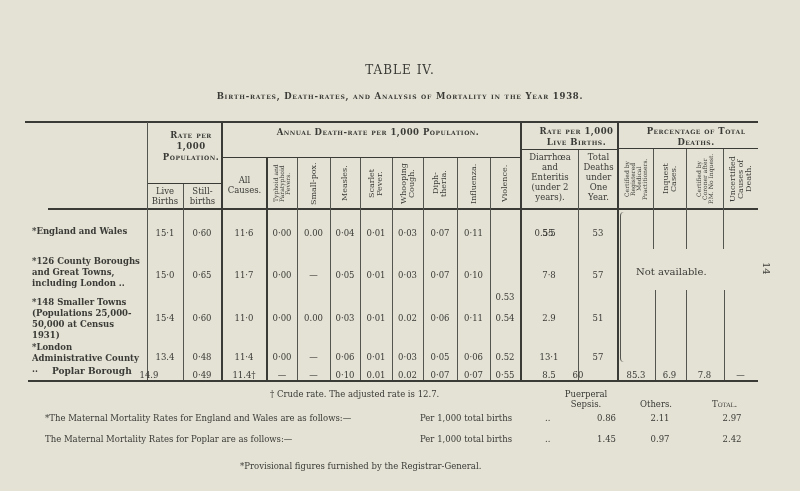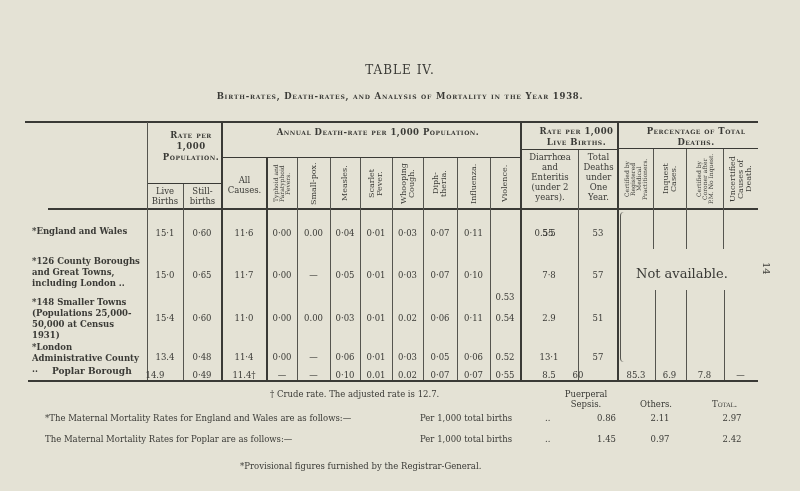--- a/index.html
+++ b/index.html
@@ -24,21 +24,21 @@
   .hdr-small { position:absolute; text-align:center; font-size:8.5px; line-height:10px; }
   .rot {
     position:absolute; writing-mode:vertical-rl; transform:rotate(180deg);
     text-align:center; font-size:8px; line-height:8px; display:flex; align-items:center; justify-content:center;
   }
   .rot.tiny { font-size:6px; line-height:6px; }
 
   .rowlabel { position:absolute; left:32px; width:112px; font-size:8.5px; line-height:11px; font-weight:bold; }
   .rowlabel.bold { font-size:9px; }
   .cell { position:absolute; text-align:center; font-size:8.5px; }
-  .na { position:absolute; left:636px; top:266px; font-size:13px; }
+  .na { position:absolute; left:636px; top:266px; font-size:10px; }
   .brace { position:absolute; left:620px; top:212px; width:6px; height:150px; border-left:1px solid #55554f; border-radius:4px 0 0 4px; }
 
   .foot { position:absolute; font-size:8.5px; }
   .fsc { font-variant:small-caps; }
 </style>
 </head>
 <body>
 
 <div class="abs title">TABLE IV.</div>
 <div class="abs subtitle">Birth-rates, Death-rates, and Analysis of Mortality in the Year 1938.</div>
@@ -148,21 +148,21 @@
     <div class="cell" style="left: 267px; top: 352px; width: 30px;">0·00</div>
     <div class="cell" style="left: 297px; top: 352px; width: 33px;">—</div>
     <div class="cell" style="left: 330px; top: 352px; width: 30px;">0·06</div>
     <div class="cell" style="left: 360px; top: 352px; width: 32px;">0·01</div>
     <div class="cell" style="left: 392px; top: 352px; width: 31px;">0·03</div>
     <div class="cell" style="left: 423px; top: 352px; width: 34px;">0·05</div>
     <div class="cell" style="left: 457px; top: 352px; width: 33px;">0·06</div>
     <div class="cell" style="left: 490px; top: 352px; width: 30px;">0.52</div>
     <div class="cell" style="left: 520px; top: 352px; width: 58px;">13·1</div>
     <div class="cell" style="left: 578px; top: 352px; width: 40px;">57</div>
-    <div class="cell" style="left: 137px; top: 370px; width: 36px;">14.9</div>
+    <div class="cell" style="left: 131px; top: 370px; width: 36px;">14.9</div>
     <div class="cell" style="left: 183px; top: 370px; width: 38px;">0·49</div>
     <div class="cell" style="left: 222px; top: 370px; width: 44px;">11.4†</div>
     <div class="cell" style="left: 267px; top: 370px; width: 30px;">—</div>
     <div class="cell" style="left: 297px; top: 370px; width: 33px;">—</div>
     <div class="cell" style="left: 330px; top: 370px; width: 30px;">0·10</div>
     <div class="cell" style="left: 360px; top: 370px; width: 32px;">0.01</div>
     <div class="cell" style="left: 392px; top: 370px; width: 31px;">0.02</div>
     <div class="cell" style="left: 423px; top: 370px; width: 34px;">0·07</div>
     <div class="cell" style="left: 457px; top: 370px; width: 33px;">0·07</div>
     <div class="cell" style="left: 490px; top: 370px; width: 30px;">0·55</div>

